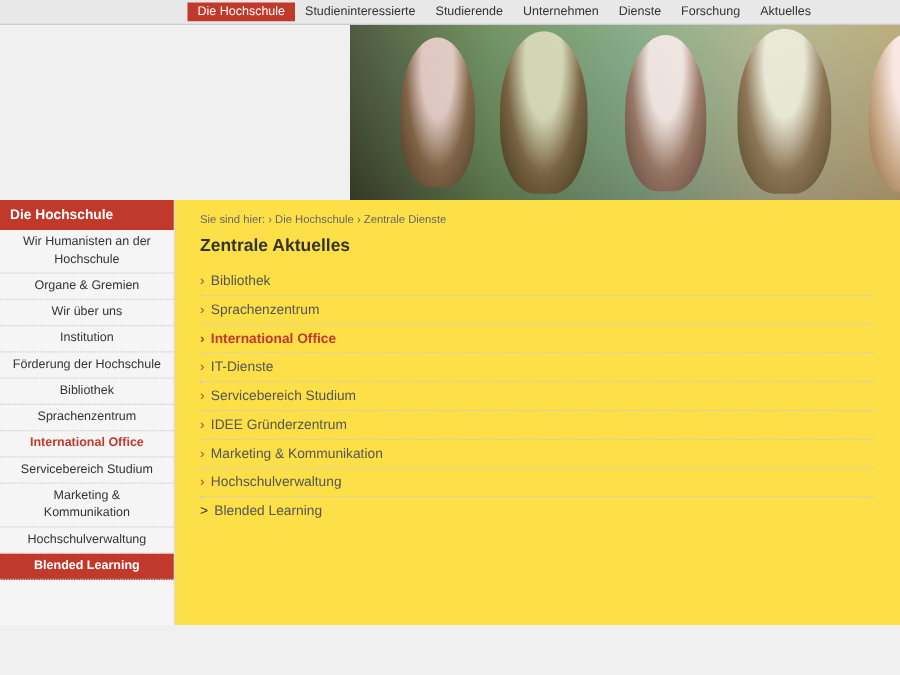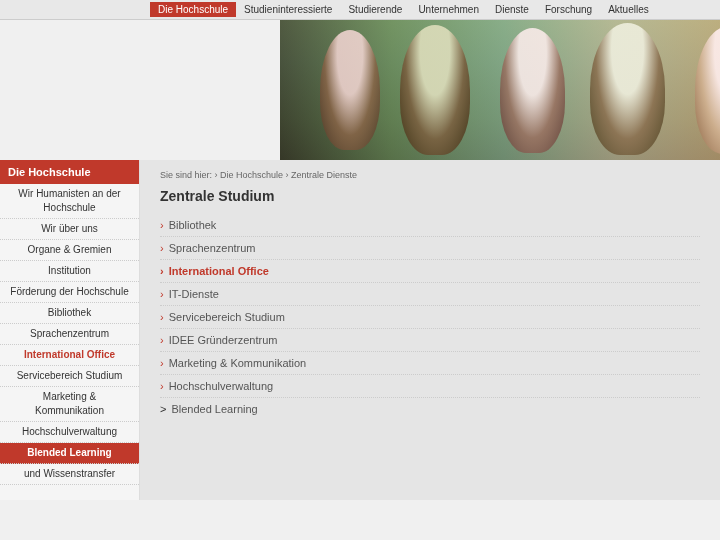--- a/index.html
+++ b/index.html
@@ -76,21 +76,21 @@
     }
     .sidebar-item.active {
       color: #c0392b;
       font-weight: bold;
     }
 
     
     .content {
       flex: 1;
       padding: 10px 20px;
-      background: #e5e5e5;
+      background: #fde047;
     }
 
     
     .breadcrumb {
       font-size: 9px;
       color: #666;
       margin-bottom: 8px;
     }
 
     
@@ -176,40 +176,39 @@
 
   </div>
 </div>
 
 <div class="main-container">
 
   <div class="sidebar">
     <div class="sidebar-header">Die Hochschule</div>
     <div id="sidebar-items-container">
         <div class="sidebar-item">Wir Humanisten an der Hochschule</div>
+        <div class="sidebar-item">Organe &amp; Gremien</div>
         <div class="sidebar-item">Wir über uns</div>
-        <div class="sidebar-item">Organe &amp; Gremien</div>
         <div class="sidebar-item">Institution</div>
         <div class="sidebar-item">Förderung der Hochschule</div>
         <div class="sidebar-item">Bibliothek</div>
         <div class="sidebar-item">Sprachenzentrum</div>
         <div class="sidebar-item active">International Office</div>
         <div class="sidebar-item">Servicebereich Studium</div>
         <div class="sidebar-item">Marketing &amp; Kommunikation</div>
         <div class="sidebar-item">Hochschulverwaltung</div>
         <div class="sidebar-item active" style="background: rgb(192, 57, 43); color: white; font-weight: bold;">Blended Learning</div>
-        <div class="sidebar-item">und Wissenstransfer</div>
       </div>
   </div>
 
   <div class="content">
 
     <div class="breadcrumb" id="breadcrumb-container">Sie sind hier: › Die Hochschule › Zentrale Dienste</div>
 
-    <div class="content-title">Zentrale Studium</div>
+    <div class="content-title">Zentrale Aktuelles</div>
 
     <div id="service-links-container">
         <div class="service-link">
           <span class="arrow">›</span>
           <span>Bibliothek</span>
         </div>
         <div class="service-link">
           <span class="arrow">›</span>
           <span>Sprachenzentrum</span>
         </div>

